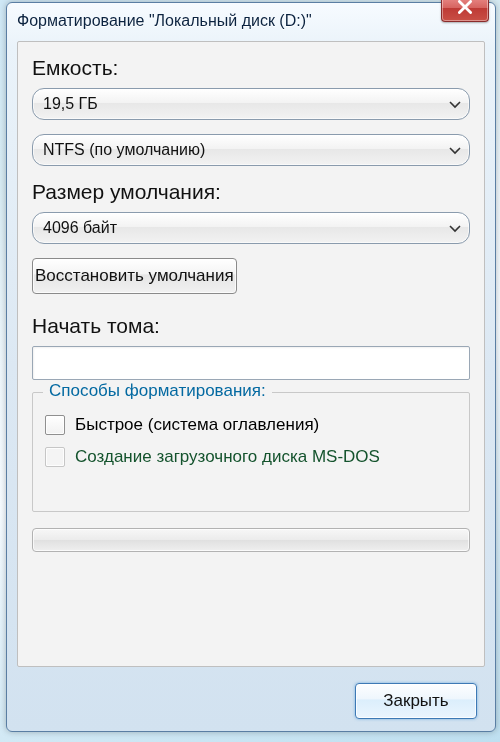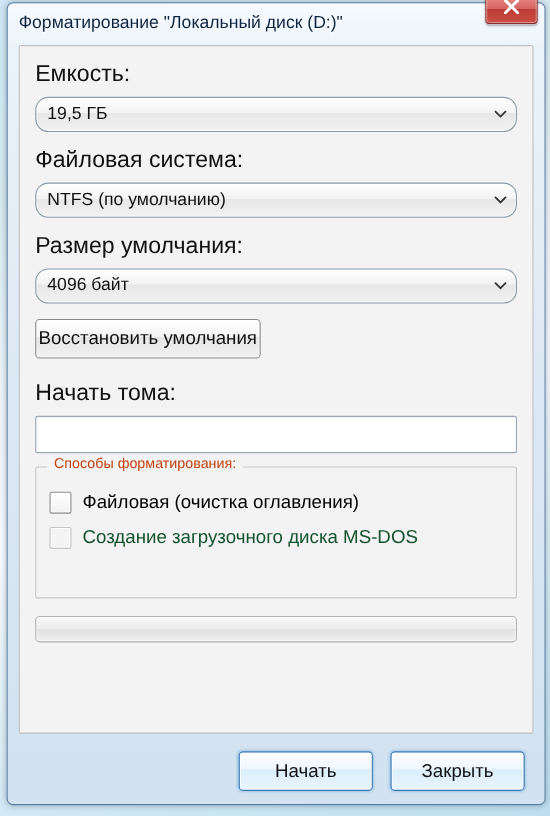--- a/index.html
+++ b/index.html
@@ -48,21 +48,21 @@
     box-shadow:inset 0 0 0 1px rgba(255,255,255,.7);font-size:17px;color:#111;cursor:default;
   }
   .restore-wrap{margin:8px 0 20px 0}
   .textfield{
     height:32px;border:1px solid #9aa7b5;border-radius:2px;background:#fff;
     box-shadow:inset 1px 1px 2px rgba(0,0,0,.06);margin-bottom:12px;
   }
   .group{
     border:1px solid #c8c8c8;border-radius:2px;padding:14px 12px 32px 12px;margin-top:8px;position:relative;box-sizing:border-box;
   }
-  .group .legend{position:absolute;top:-12px;left:10px;background:#f3f3f3;padding:0 6px;font-size:13px;color:#c2410c}
+  .group .legend{position:absolute;top:-12px;left:10px;background:#f3f3f3;padding:0 6px;font-size:17px;color:#0369a1}
   .chk{display:flex;align-items:center;gap:10px;font-size:17px;margin:8px 0 12px 0}
   .chk.disabled{color:#14532d}
   .box{width:18px;height:18px;border:1px solid #8f8f8f;border-radius:2px;background:linear-gradient(to bottom,#fff,#f1f1f1);box-shadow:inset 0 0 0 1px rgba(255,255,255,.8)}
   .chk.disabled .box{border-color:#c6c6c6;background:#f4f4f4}
   .progress{
     margin-top:16px;height:22px;border:1px solid #b2b2b2;border-radius:4px;
     background:linear-gradient(to bottom,#f7f7f7 0%,#ececec 48%,#e0e0e0 50%,#efefef 100%);
     box-shadow:inset 0 0 0 1px rgba(255,255,255,.7);
   }
   .footer{
@@ -97,21 +97,20 @@
     <div class="lbl first">Емкость:</div>
     <div class="dropdown">
       <span>19,5 ГБ</span>
       <span class="arrow">
         <svg width="12" height="8" viewBox="0 0 12 8">
             <path d="M1 1 L6 6 L11 1" stroke="#333" stroke-width="1.6" fill="none"></path>
           </svg>
       </span>
     </div>
 
-    <div class="lbl">Файловая система:</div>
     <div class="dropdown">
       <span>NTFS (по умолчанию)</span>
       <span class="arrow">
         <svg width="12" height="8" viewBox="0 0 12 8">
             <path d="M1 1 L6 6 L11 1" stroke="#333" stroke-width="1.6" fill="none"></path>
           </svg>
       </span>
     </div>
 
     <div class="lbl">Размер умолчания:</div>
@@ -131,35 +130,32 @@
     </div>
 
     <div class="lbl">Начать тома:</div>
     <div class="textfield"></div>
 
     <div class="group">
       <div class="legend">Способы форматирования:</div>
 
       <div class="chk">
         <div class="box"></div>
-        <span>Файловая (очистка оглавления)</span>
+        <span>Быстрое (система оглавления)</span>
       </div>
 
       <div class="chk disabled">
         <div class="box"></div>
         <span>Создание загрузочного диска MS-DOS</span>
       </div>
     </div>
 
     <div class="progress"></div>
 
   </div>
 
   <div class="footer">
     <div class="abtn">
-      <span>Начать</span>
-    </div>
-    <div class="abtn">
       <span>Закрыть</span>
     </div>
   </div>
 
 </div>
 
 </body></html>

